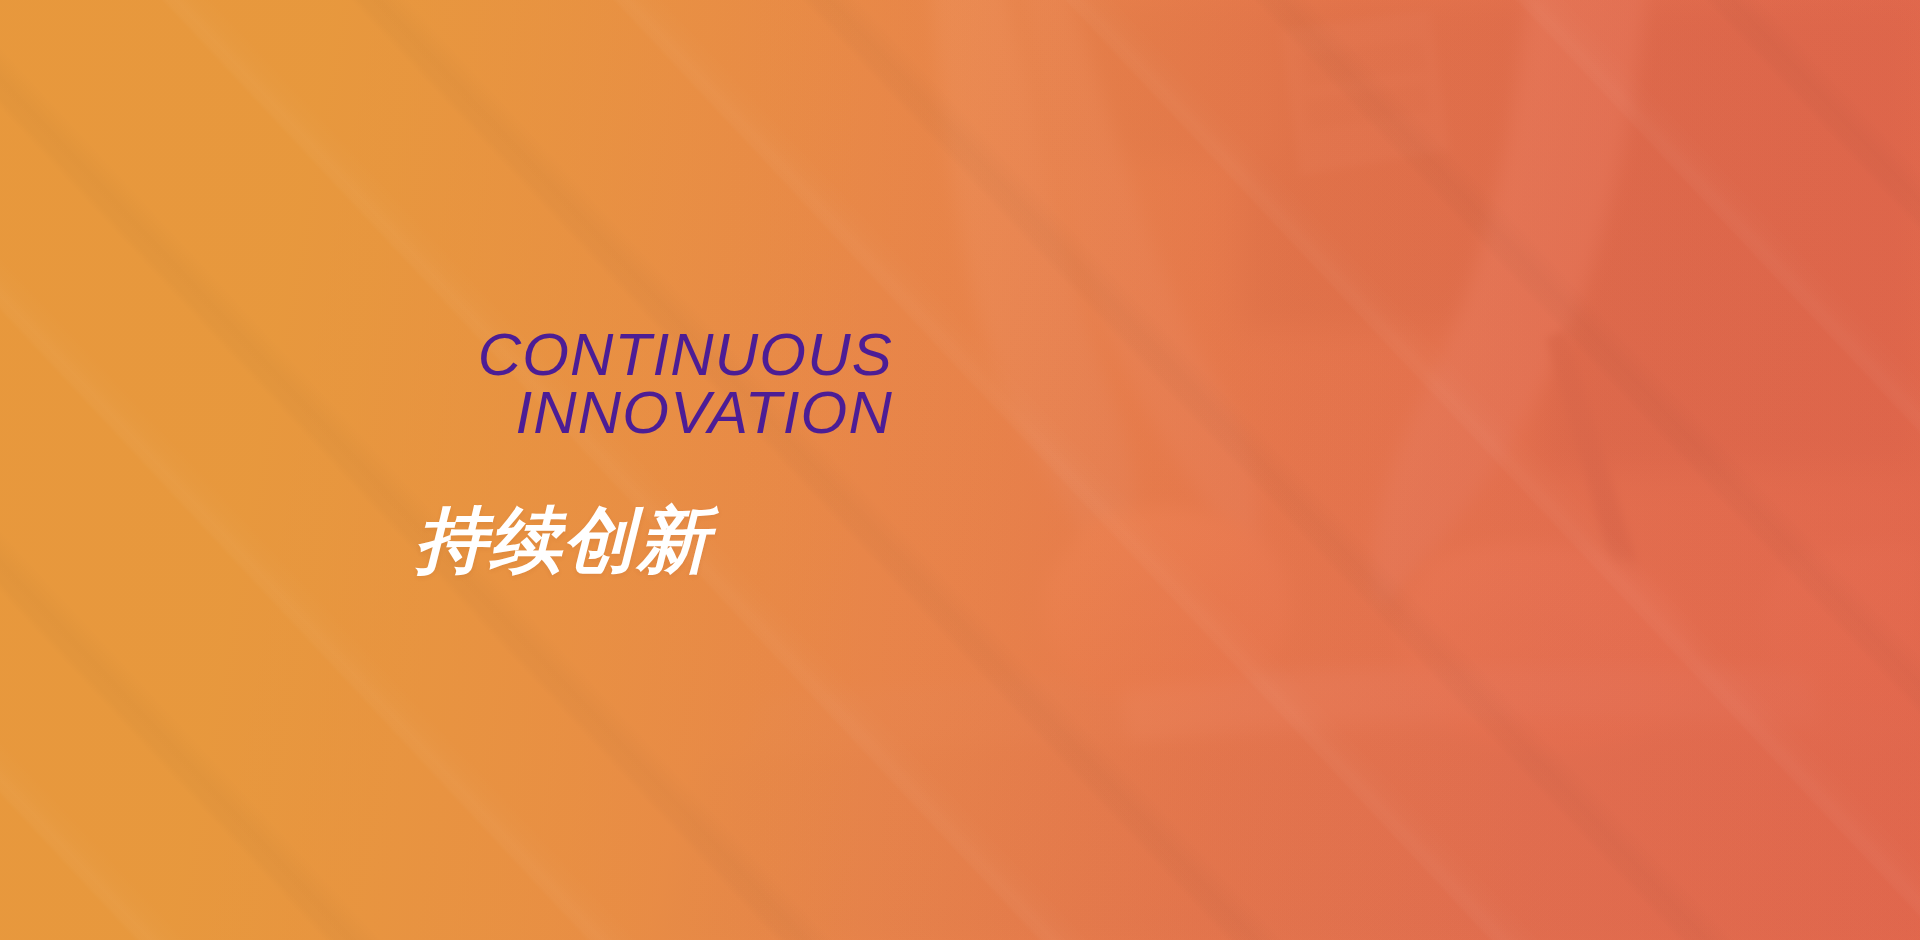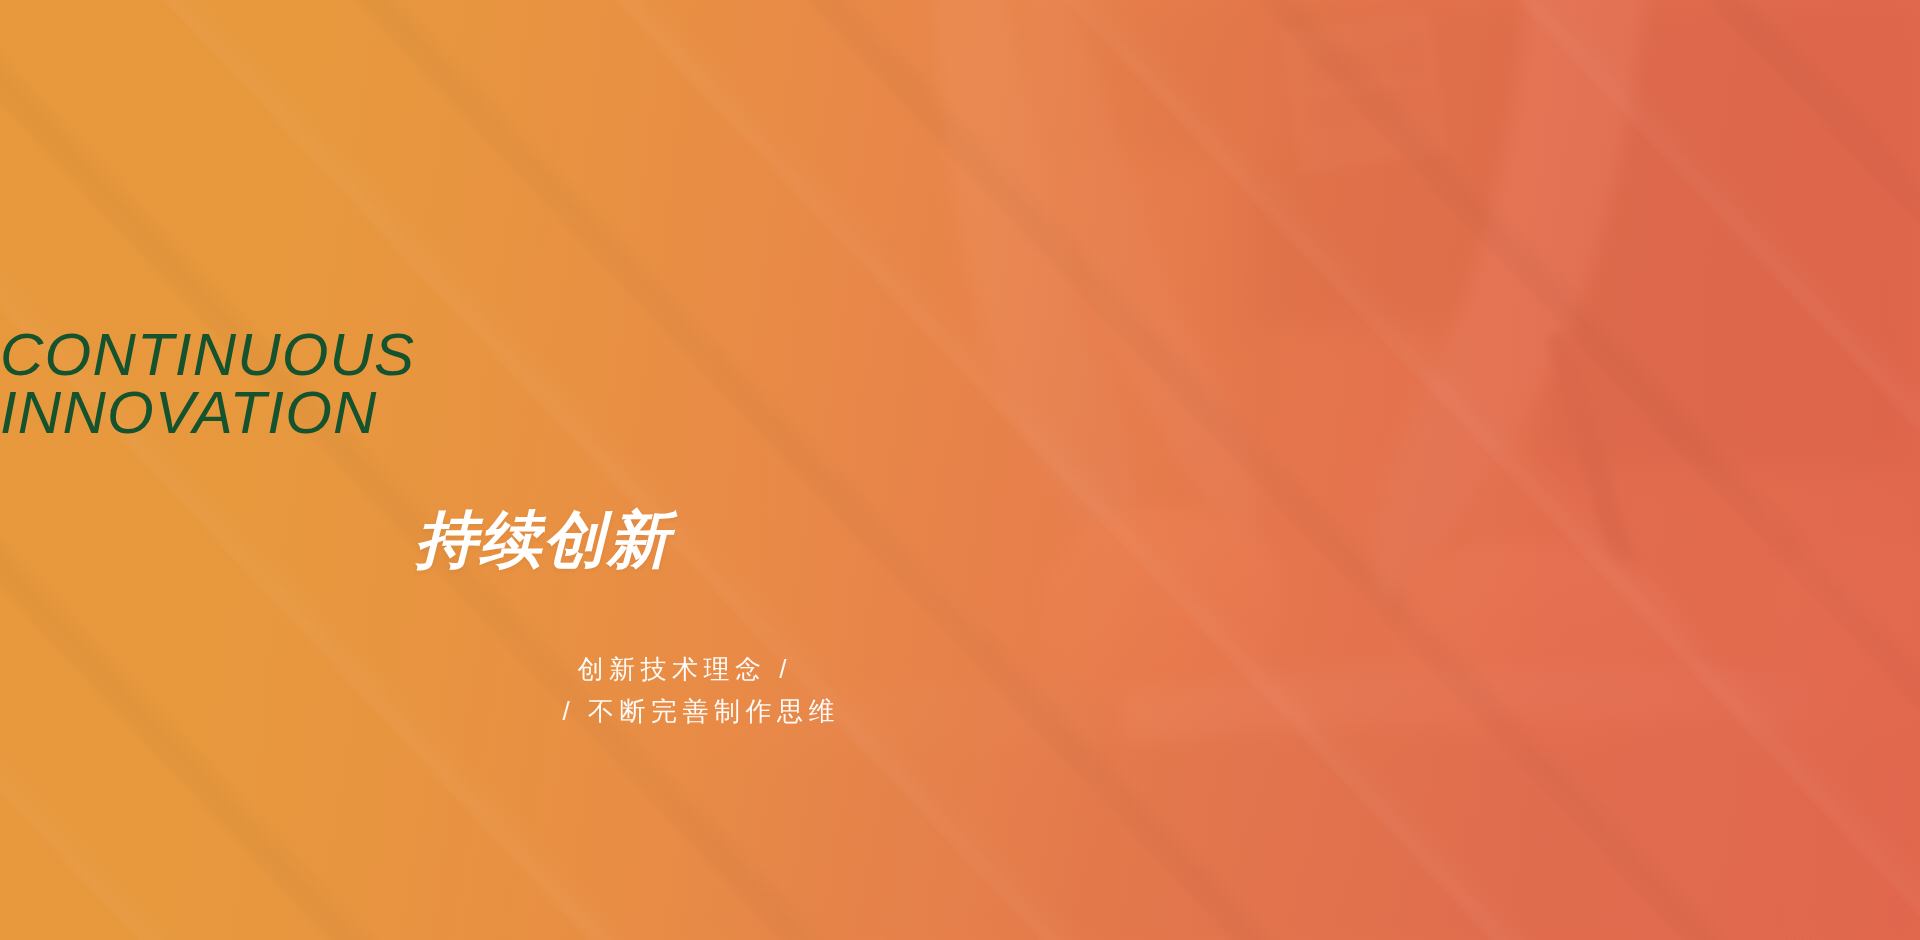--- a/index.html
+++ b/index.html
@@ -97,42 +97,43 @@
     top: 0;
     width: 910px;
     height: 100%;
   }
 
   .headline-en {
     position: absolute;
     left: 0;
     top: 326px;
     width: 893px;
-    color: #14532d;
+    text-align: right;
+    color: #4c1d95;
     font-style: italic;
     font-weight: 300;
     font-size: 60px;
     line-height: 58px;
     letter-spacing: 1.2px;
     white-space: nowrap;
   }
 
   .headline-en .line2 {
     display: block;
     font-style: italic;
   }
 
   .headline-cn {
     position: absolute;
     left: 415px;
     top: 492px;
     color: #ffffff;
     font-weight: 700;
     font-style: italic;
-    font-size: 62px;
+    font-size: 72px;
     line-height: 96px;
     letter-spacing: 2px;
     white-space: nowrap;
     text-shadow: 0 2px 4px rgba(150,70,30,0.10);
   }
 
   .subtitle {
     position: absolute;
     left: 0;
     top: 648px;
@@ -257,19 +258,15 @@
 
   <div class="content">
 
     <div class="headline-en">
       <span class="line1">CONTINUOUS</span>
       <span class="line2">INNOVATION</span>
     </div>
 
     <div class="headline-cn">持续创新</div>
 
-    <div class="subtitle">
-      <span class="sub-line sub-line-1">创新技术理念 /</span>
-      <span class="sub-line sub-line-2">/ 不断完善制作思维</span>
-    </div>
 
   </div>
 </div>
 
 </body></html>

